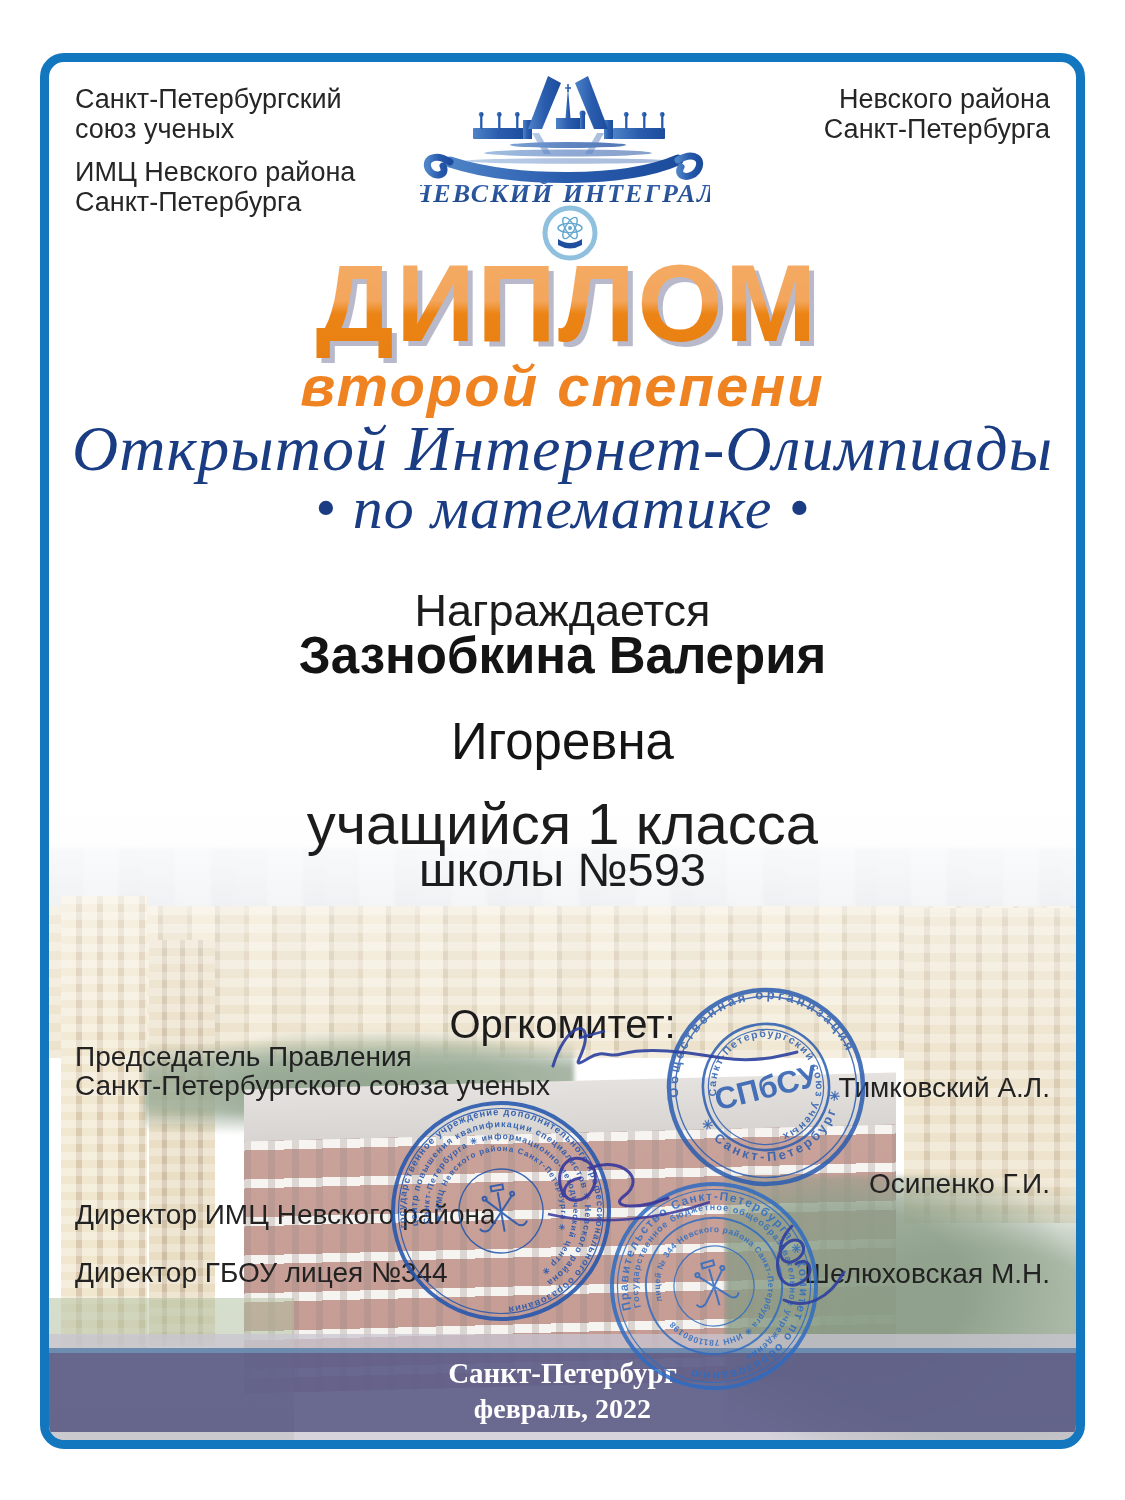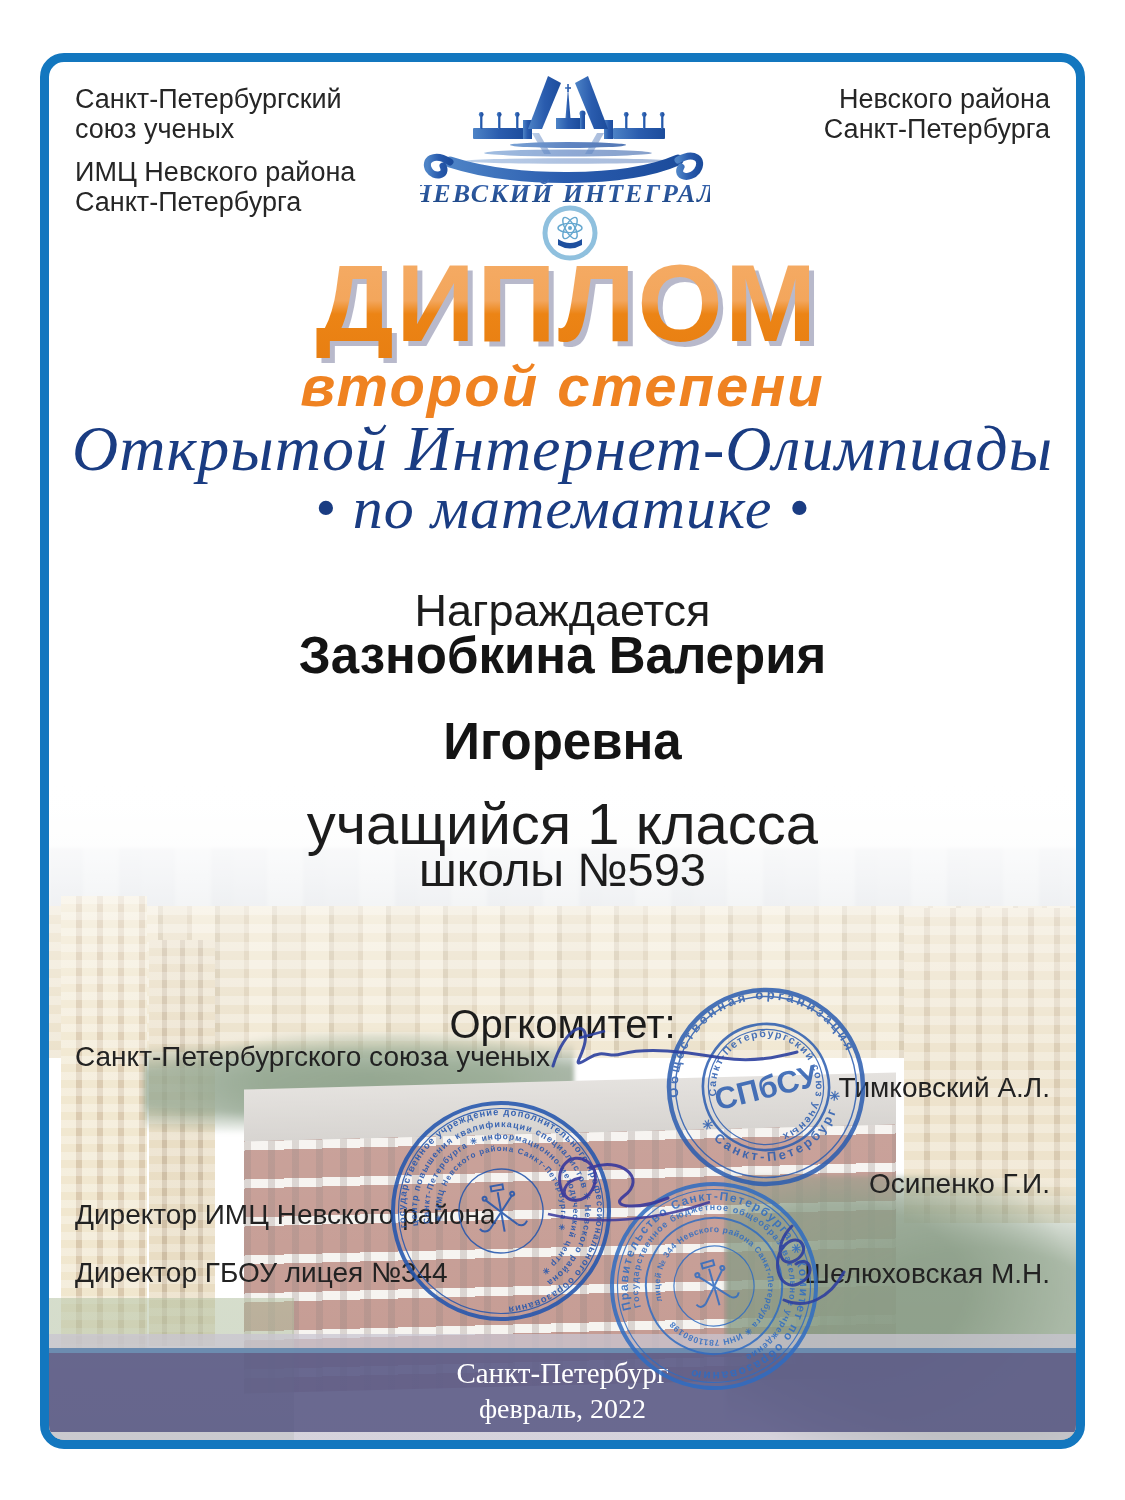--- a/index.html
+++ b/index.html
@@ -42,21 +42,21 @@
     background:linear-gradient(180deg,rgba(125,150,95,.55),rgba(105,130,85,.5));}
   .ph-ground{left:0;right:0;top:556px;height:106px;background:#a39cb0;opacity:.75;}
   .ph-wash{left:0;right:0;top:0;bottom:0;
     background:linear-gradient(180deg,#ffffff 0%,rgba(255,255,255,.88) 8%,rgba(255,255,255,.62) 22%,rgba(255,255,255,.45) 45%,rgba(255,255,255,.40) 100%);}
 
   
   .bar{position:absolute;left:0;right:0;top:1286px;height:84px;z-index:2;
        background:rgba(64,64,115,.72);}
   .bar-strip{position:absolute;left:0;right:0;top:0;height:5px;background:rgba(110,150,185,.8);}
   .bar-city,.bar-date{position:absolute;left:0;right:0;text-align:center;color:#ffffff;
-       font-family:"Liberation Serif",serif;font-weight:normal;}
+       font-family:"Liberation Serif",serif;font-weight:bold;}
   .bar-city{top:9px;font-size:29px;}
   .bar-date{top:45px;font-size:28px;}
 
   
   .org{position:absolute;top:84px;font-size:27px;line-height:30px;color:#262626;z-index:3;}
   .org-left{left:75px;text-align:left;}
   .org-right{right:75px;text-align:right;}
   .org .gap{height:13px;}
 
   .logo-svg{position:absolute;left:420px;top:66px;z-index:3;}
@@ -69,21 +69,21 @@
     filter:drop-shadow(5px 5px 0px rgba(160,162,185,.75));padding-left:9px;}
   .t-degree{top:352px;font-size:58px;font-weight:bold;font-style:italic;color:#ef8221;letter-spacing:2px;}
   .t-olymp1{top:412px;font-size:64px;font-style:italic;color:#1a3c82;
     font-family:"Liberation Serif",serif;letter-spacing:1px;}
   .t-olymp2{top:474px;font-size:60px;font-style:italic;color:#1a3c82;
     font-family:"Liberation Serif",serif;letter-spacing:1px;}
 
   
   .t-intro{top:585px;font-size:45px;color:#1c1c1c;}
   .t-name1{top:626px;font-size:51px;font-weight:bold;color:#141414;}
-  .t-name2{top:712px;font-size:51px;font-weight:bold;color:#141414;}
+  .t-name2{top:712px;font-size:51px;font-weight:normal;color:#141414;}
   .t-det1{top:790px;font-size:58px;color:#1c1c1c;}
   .t-det2{top:842px;font-size:47px;color:#1c1c1c;}
   .t-comm{top:966px;font-size:40px;color:#1c1c1c;margin-top:36px;}
 
   
   .role{position:absolute;left:75px;font-size:28px;line-height:29px;color:#222;z-index:3;}
   .sig-name{position:absolute;right:75px;font-size:28px;color:#222;z-index:3;text-align:right;}
   .row1-role{top:1042px;} .row1-name{top:1072px;}
   .row2-role{top:1200px;} .row2-name{top:1168px;}
   .row3-role{top:1258px;} .row3-name{top:1258px;}
@@ -210,20 +210,21 @@
   <div class="centered t-olymp2">• по математике •</div>
 
   <div class="centered t-intro">Награждается</div>
   <div class="centered t-name1">Зазнобкина Валерия</div>
   <div class="centered t-name2">Игоревна</div>
   <div class="centered t-det1">учащийся 1 класса</div>
   <div class="centered t-det2">школы №593</div>
   <div class="centered t-comm">Оргкомитет:</div>
 
   <div class="role row1-role">
+    <div>Председатель Правления</div>
     <div>Санкт-Петербургского союза ученых</div>
   </div>
   <div class="sig-name row1-name">Тимковский А.Л.</div>
   <div class="role row2-role">Директор ИМЦ Невского района</div>
   <div class="sig-name row2-name">Осипенко Г.И.</div>
   <div class="role row3-role">Директор ГБОУ лицея №344</div>
   <div class="sig-name row3-name">Шелюховская М.Н.</div>
 
   <svg class="stamp st-spbsu" width="204" height="204" viewBox="0 0 204 204">
     <defs>

